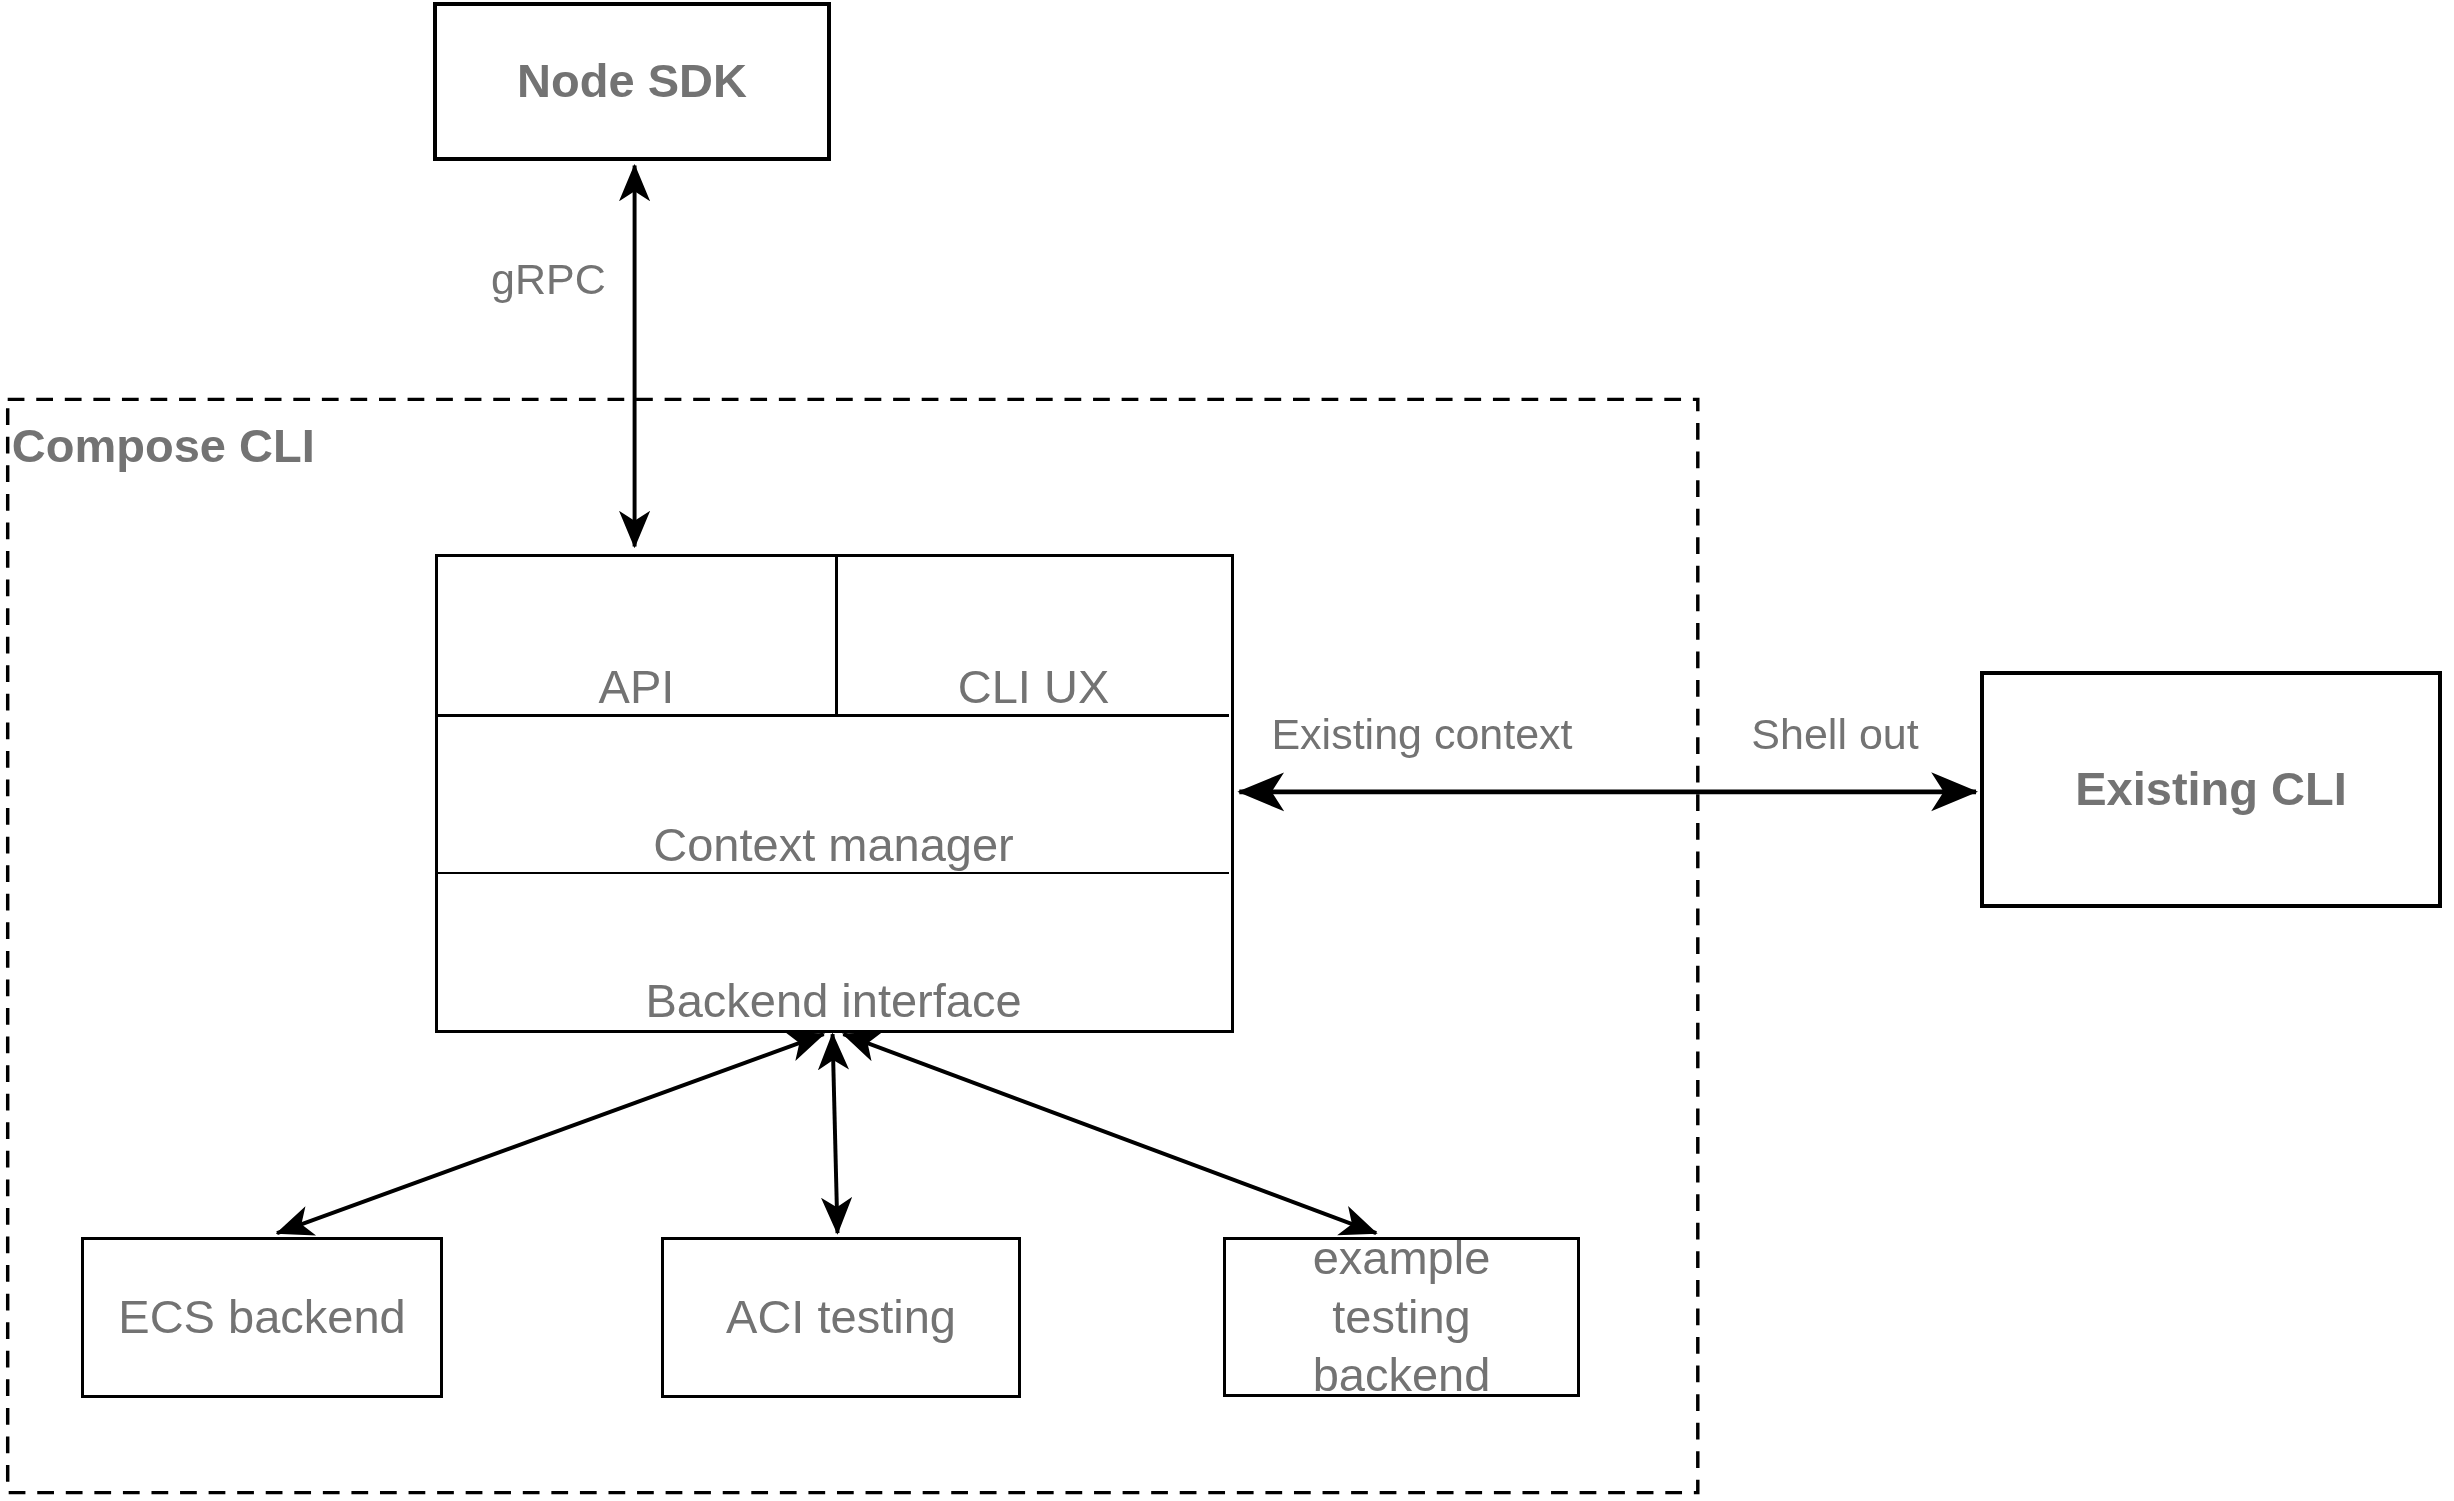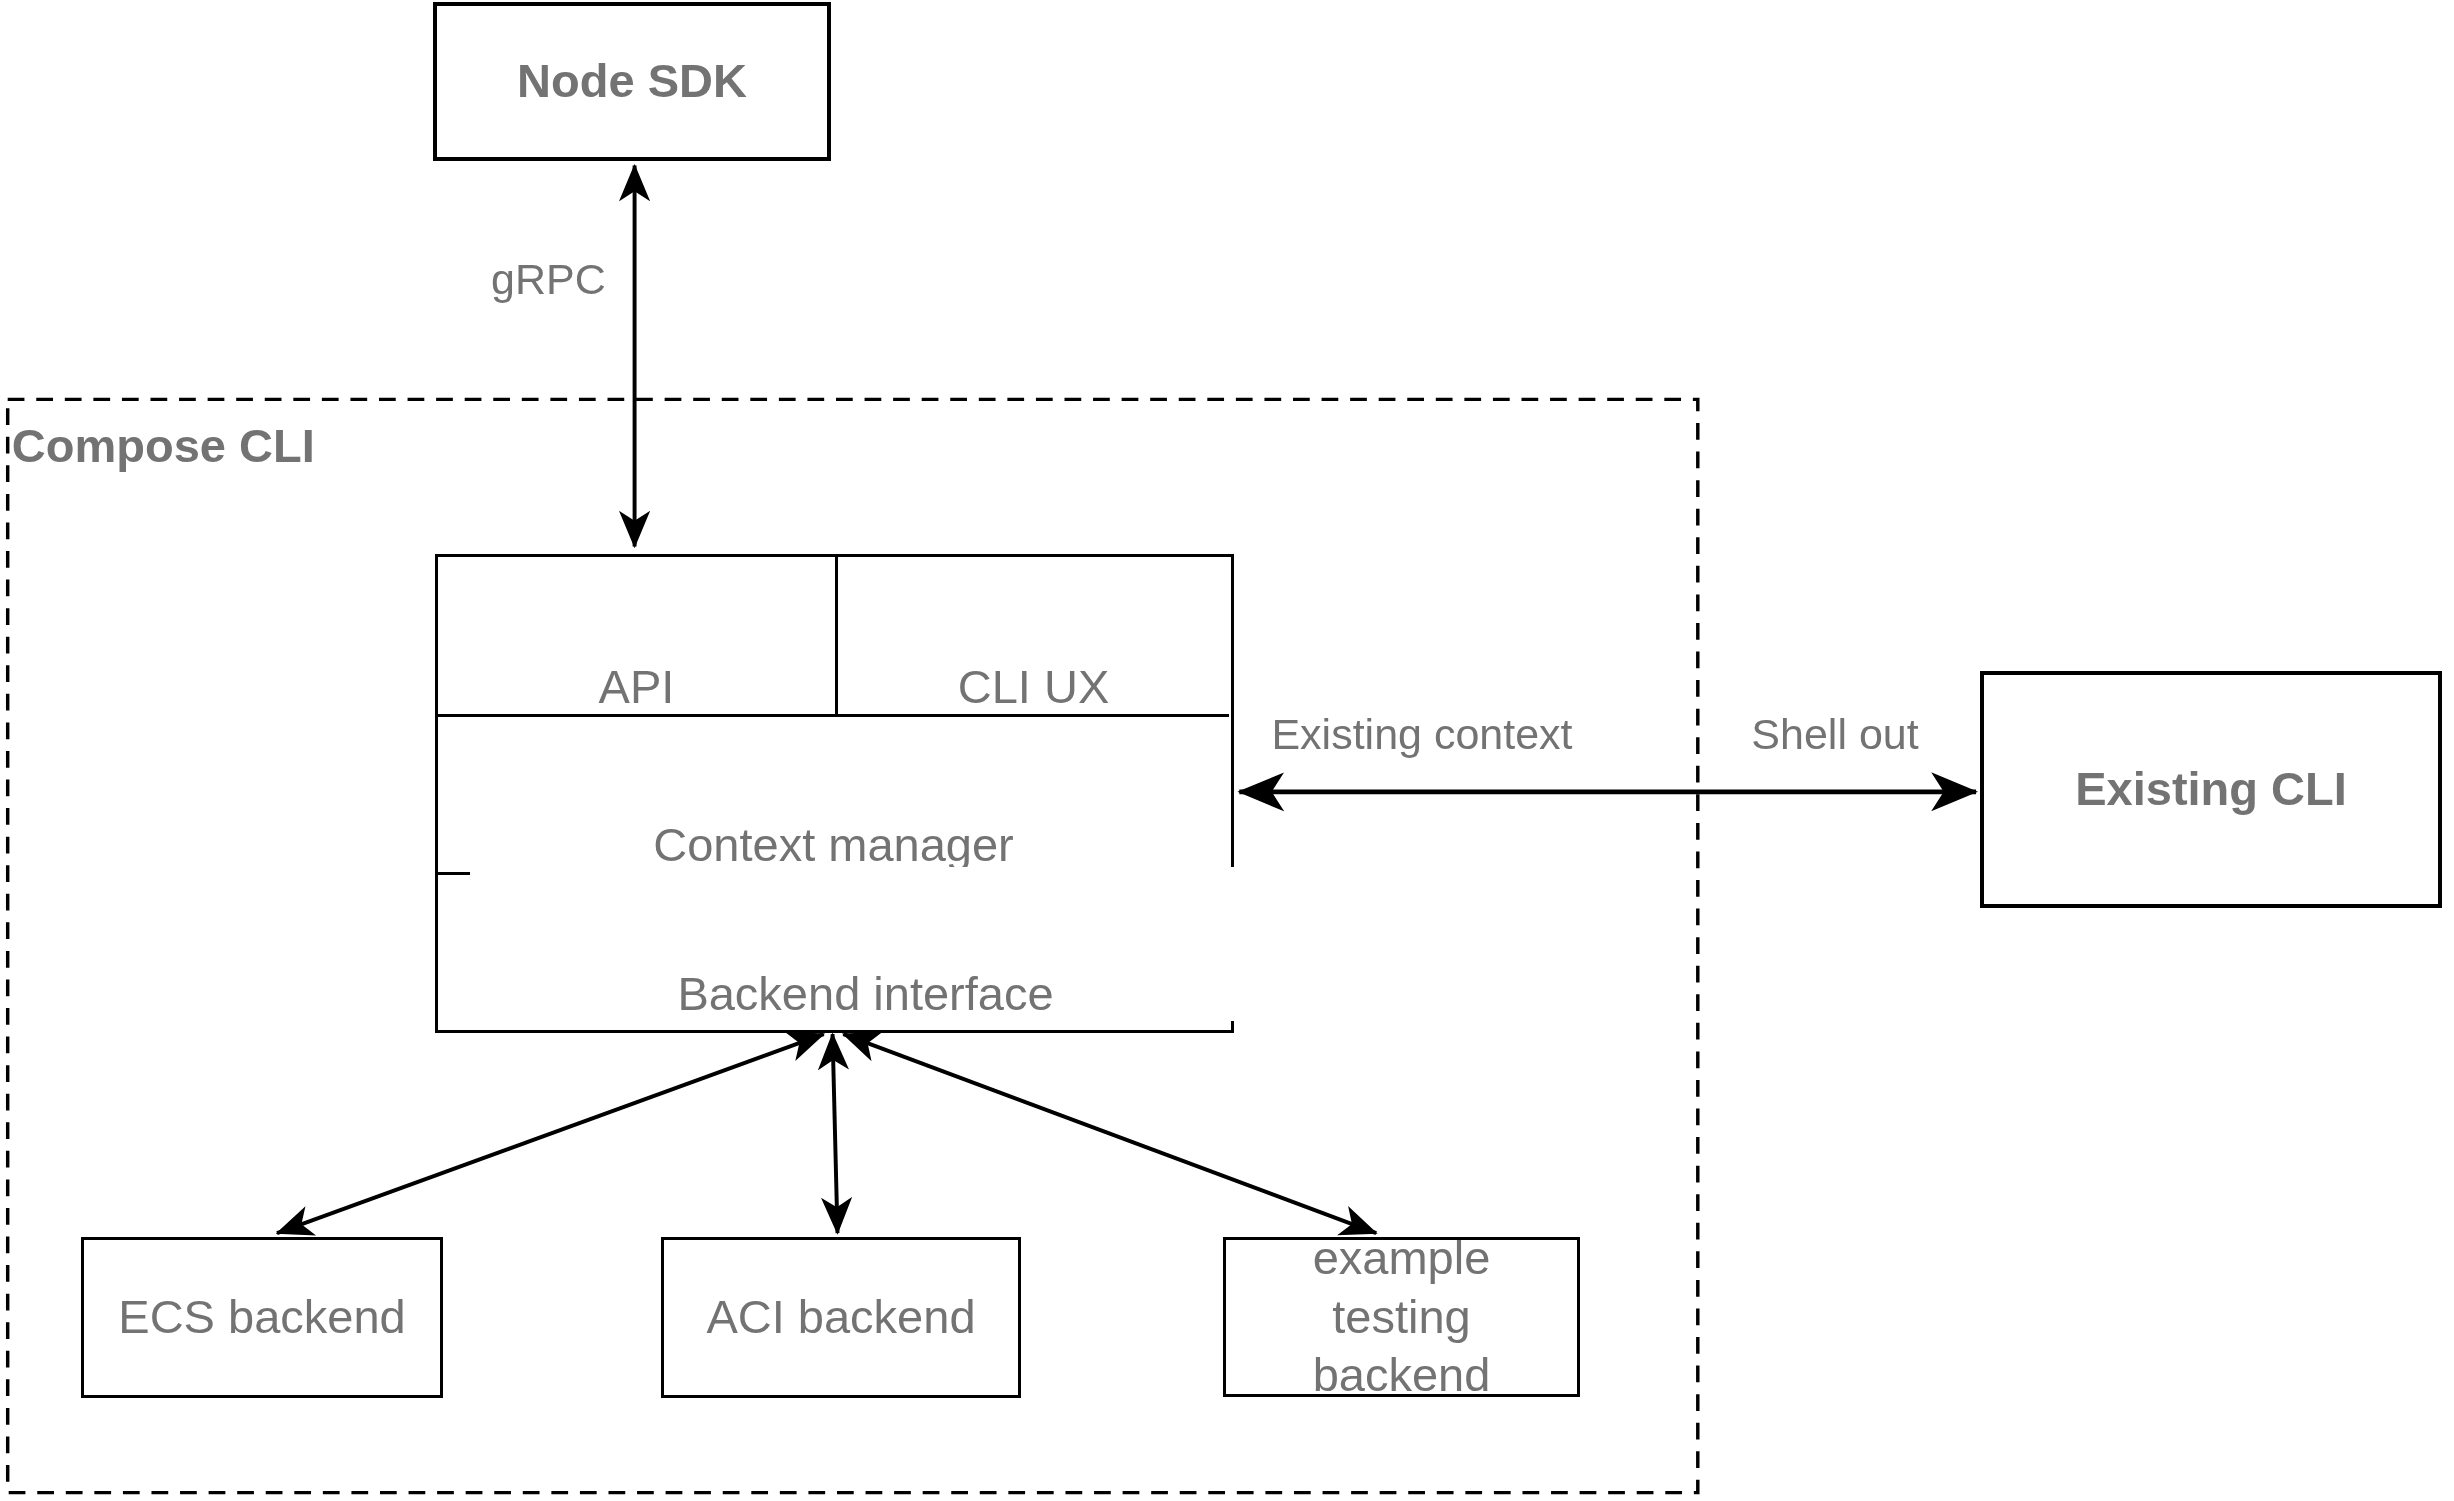--- a/index.html
+++ b/index.html
@@ -86,34 +86,34 @@
   <div class="composite" style="left:435px; top:554px; width:799px; height:479px;">
     <div class="cell" style="left:0; top:0; width:400px; height:160px; border-right:3.9px solid #000; border-bottom:3.9px solid #000;">
       <span>API</span>
     </div>
     <div class="cell" style="left:400px; top:0; width:391px; height:160px; border-bottom:3.9px solid #000;">
       <span>CLI UX</span>
     </div>
     <div class="cell" style="left:0; top:160px; width:791px; height:158px; border-bottom:3.9px solid #000;">
       <span>Context manager</span>
     </div>
-    <div class="cell" style="left:0; top:310px; width:791px; height:154px;margin-left:32px;">
+    <div class="cell" style="left:0; top:317px; width:791px; height:154px;">
       <span>Backend interface</span>
     </div>
   </div>
 
   <div class="box heavy bold" style="left:1980px; top:671px; width:462px; height:237px;">
     <span>Existing CLI</span>
   </div>
 
   <div class="box" style="left:81px; top:1237px; width:362px; height:161px;">
     <span>ECS backend</span>
   </div>
   <div class="box" style="left:661px; top:1237px; width:360px; height:161px;">
-    <span>ACI backend</span>
+    <span>ACI testing</span>
   </div>
   <div class="box" style="left:1223px; top:1237px; width:357px; height:160px; padding:0 29.6px;">
     <span>example testing backend</span>
   </div>
 
   <div class="edge-label" style="left:491px; top:255px;">gRPC</div>
   <div class="edge-label centered-x" style="left:1422px; top:710px;">Existing context</div>
   <div class="edge-label centered-x" style="left:1835px; top:710px;">Shell out</div>
 
   <svg class="edges-layer" width="2455" height="1501" viewBox="0 0 2492 1524">

